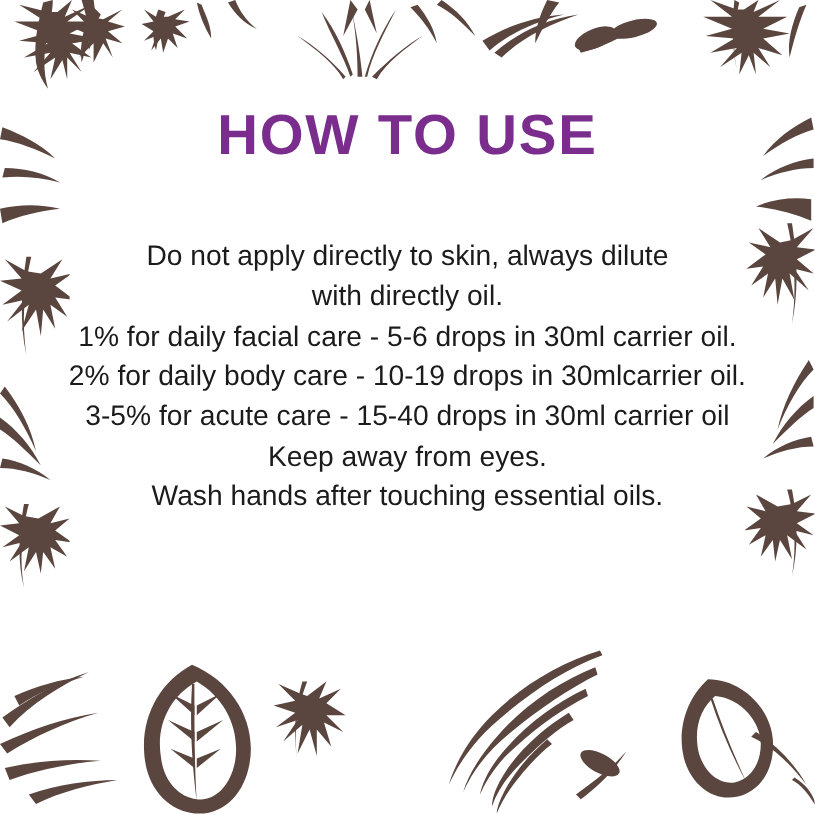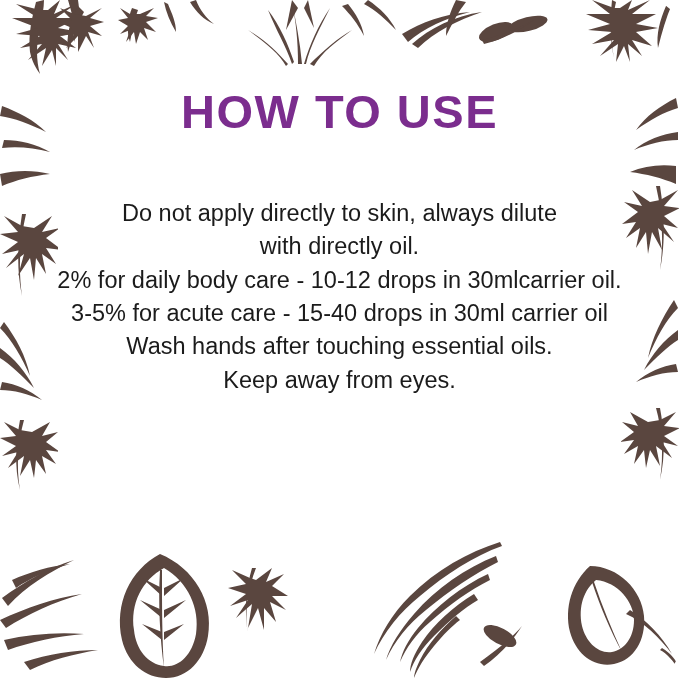--- a/index.html
+++ b/index.html
@@ -7,21 +7,20 @@
     padding: 0;
     background: #ffffff;
   }
   .canvas {
     position: relative;
     width: 679px;
     height: 679px;
     background: #ffffff;
     overflow: hidden;
     font-family: "Liberation Sans", sans-serif;
-    border-radius: 31px;
   }
 
   
   .botanical-border {
     position: absolute;
     inset: 0;
     pointer-events: none;
   }
   .botanical-border svg {
     display: block;
@@ -214,20 +213,21 @@
   </div>
 
   <div class="inner-panel"></div>
 
   <div class="content">
     <div class="title">HOW TO USE</div>
 
     <div class="body-lines">
       <span class="line">Do not apply directly to skin, always dilute</span>
       <span class="line">with directly oil.</span>
-      <span class="line">2% for daily body care -  10-12 drops in 30mlcarrier oil.</span>
+      <span class="line">1% for daily facial care - 5-6 drops in 30ml carrier oil.</span>
+      <span class="line">2% for daily body care -  10-19 drops in 30mlcarrier oil.</span>
       <span class="line">3-5% for acute care - 15-40 drops in 30ml carrier oil</span>
+      <span class="line">Keep away from eyes.</span>
       <span class="line">Wash hands after touching essential oils.</span>
-      <span class="line">Keep away from eyes.</span>
     </div>
   </div>
 
 </div>
 
 </body></html>

